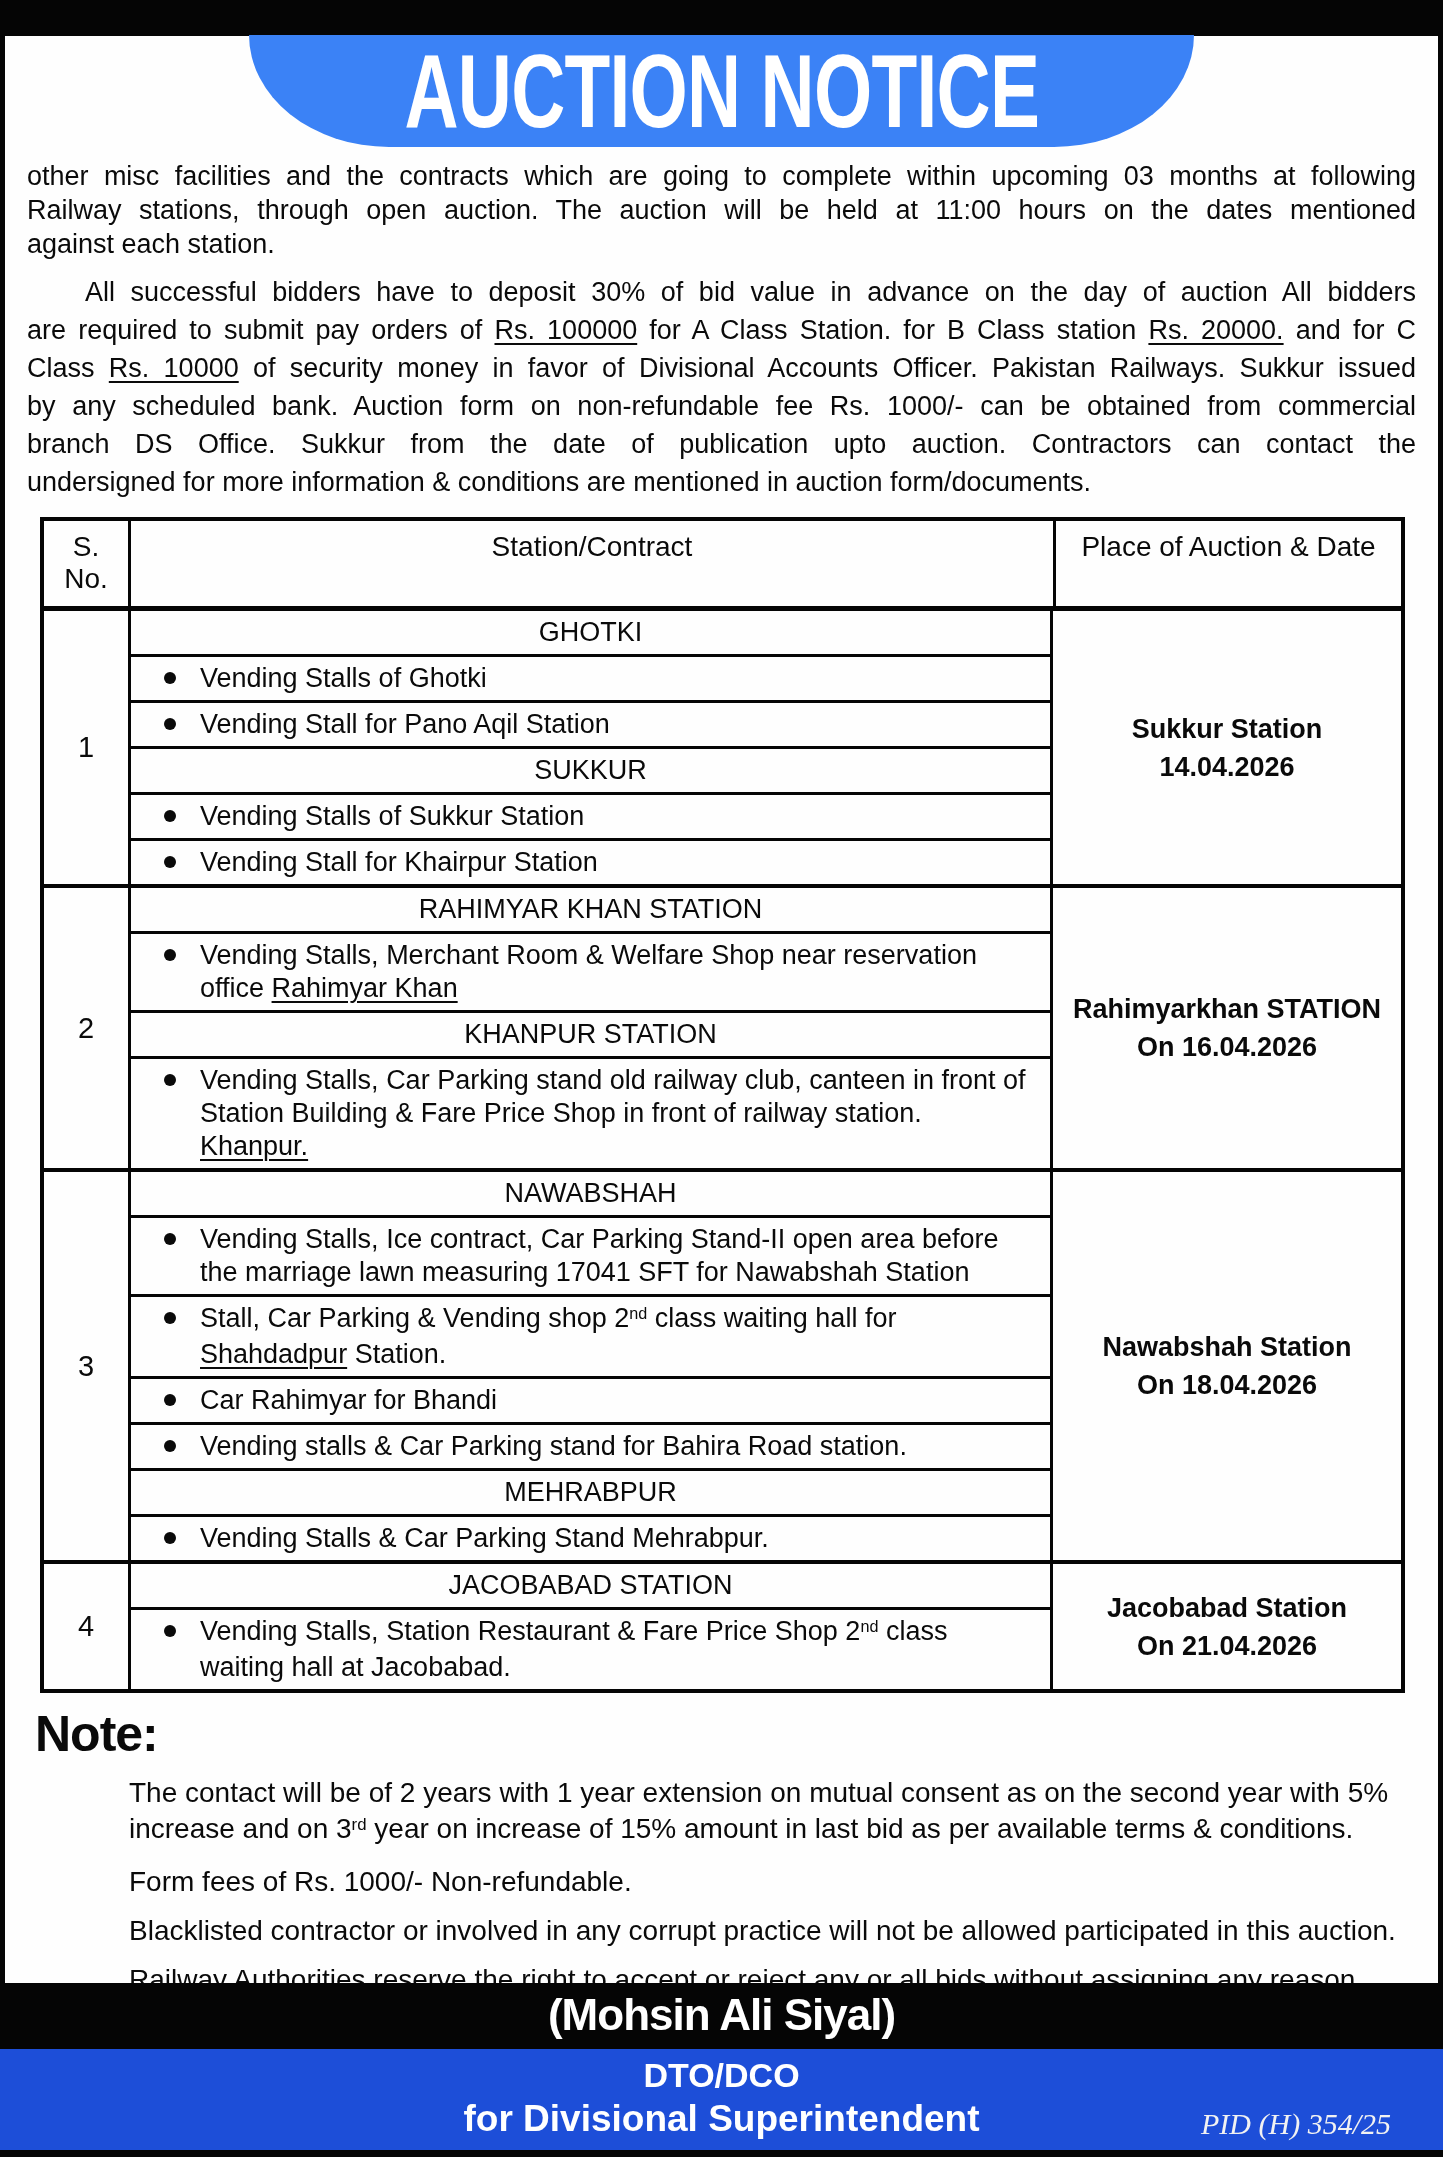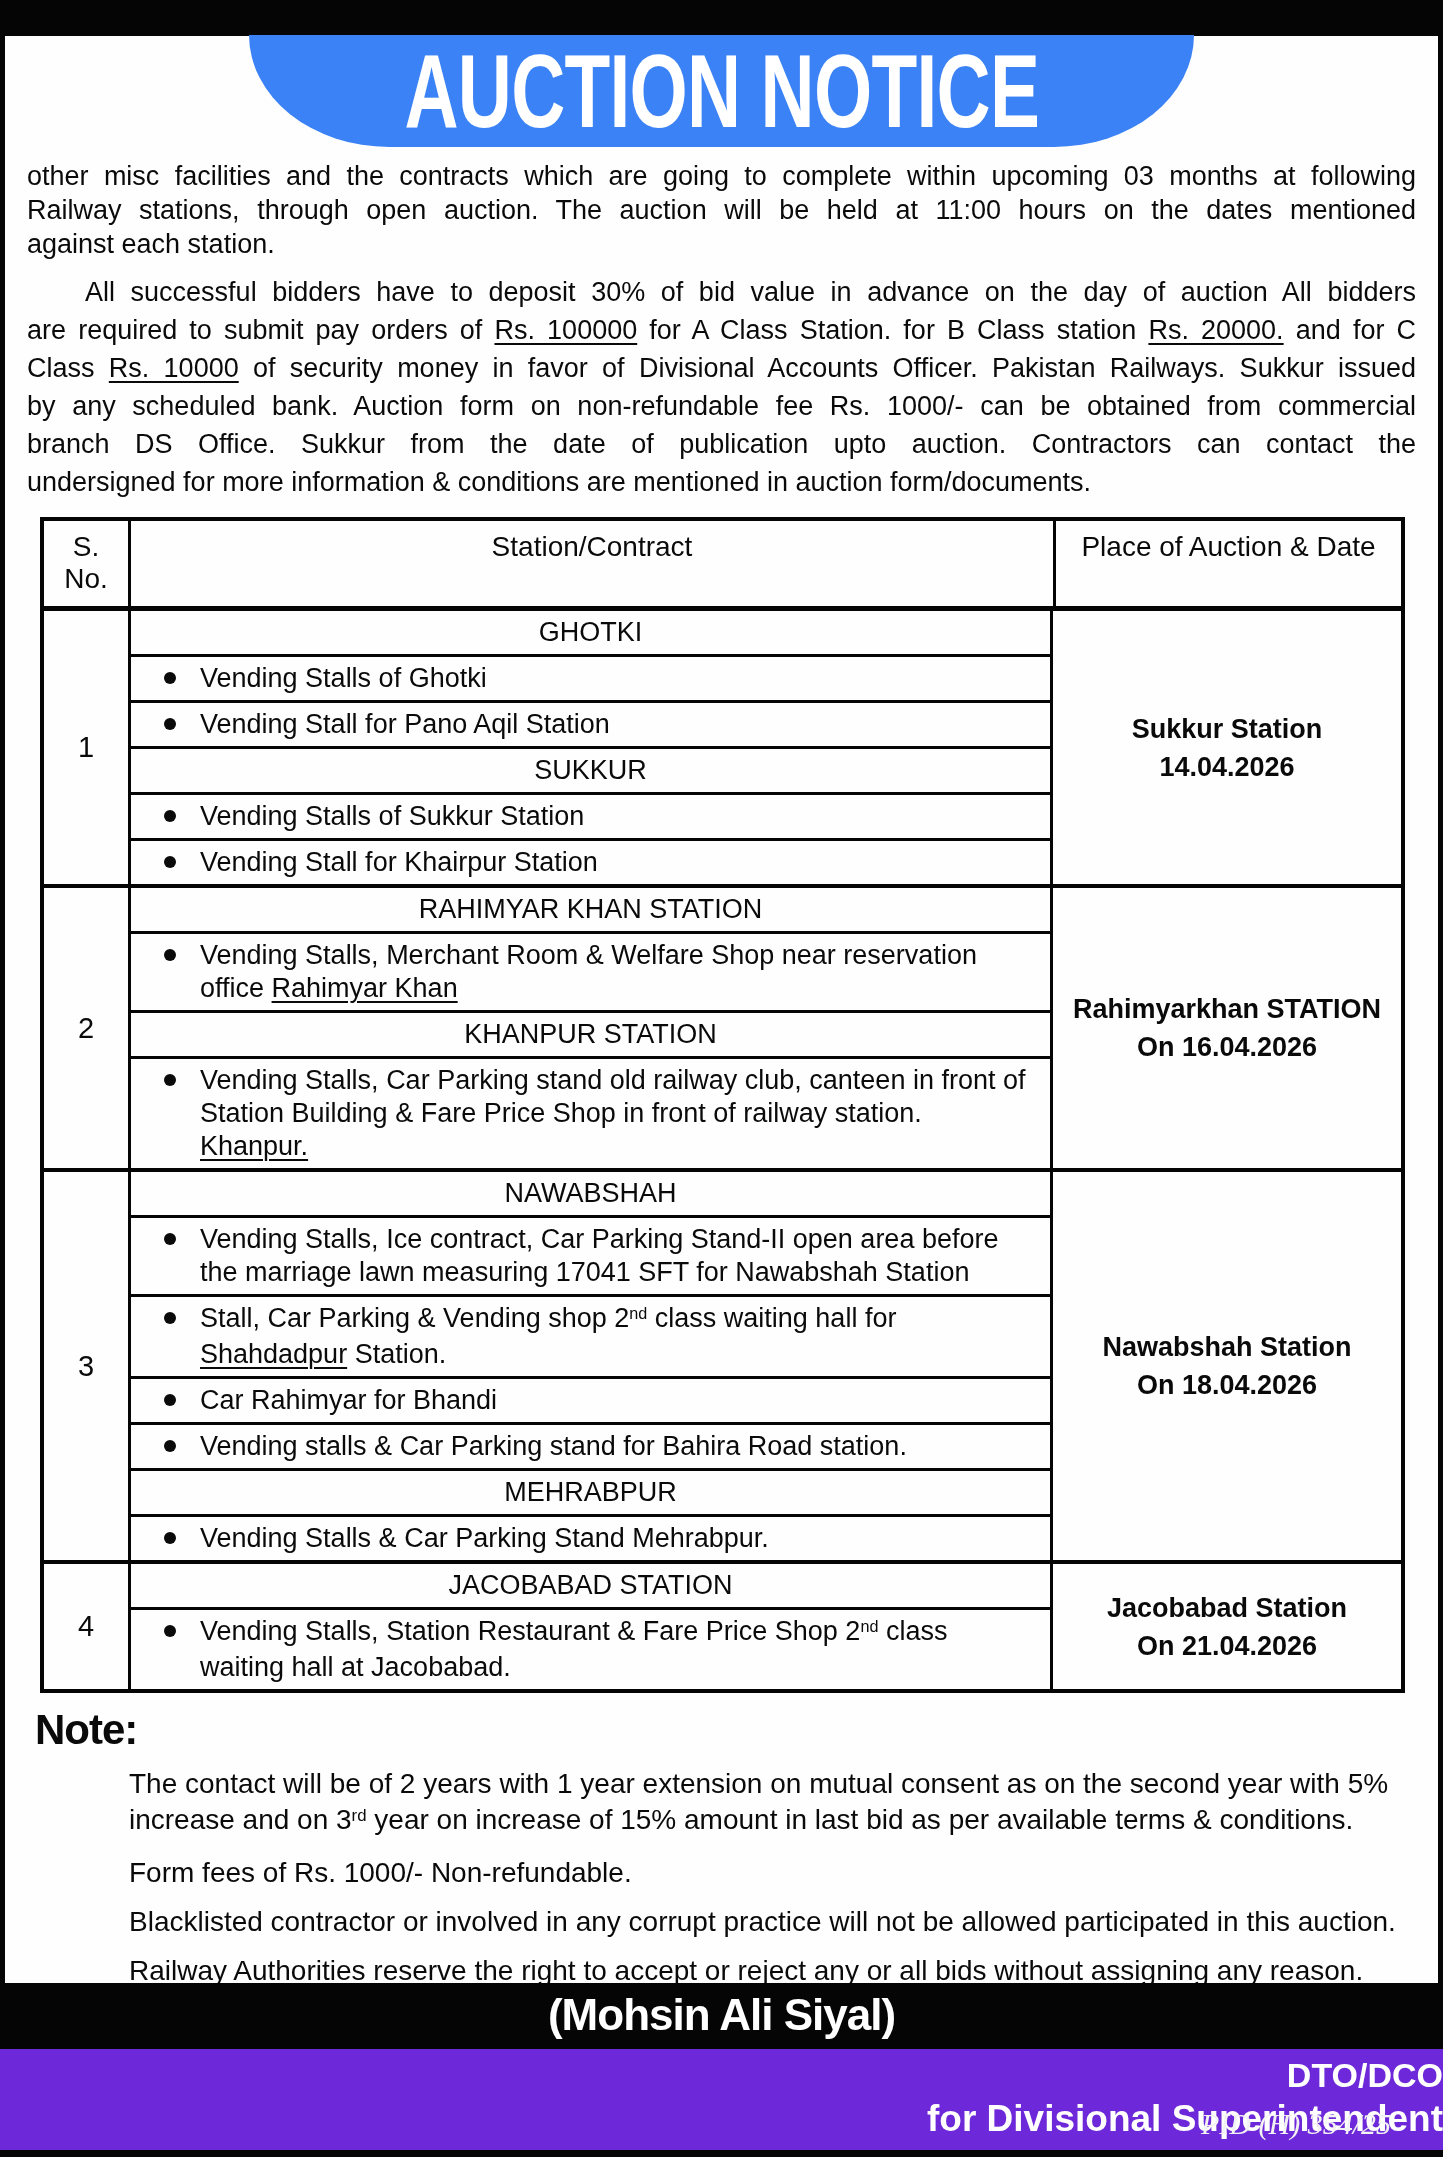--- a/index.html
+++ b/index.html
@@ -47,21 +47,21 @@
     font-weight:bold; font-size:27px; line-height:38px; text-align:center; padding:6px 10px; }
   .item { font-size:27px; line-height:33px; padding:3px 0; }
   .item + .item { border-top:3px solid #050505; }
   .item.station { text-align:center; padding:5px 10px; }
   .item.bullet { display:flex; align-items:flex-start; padding:5px 0; }
   .bullet-marker { flex:0 0 36px; margin-left:33px; display:flex; justify-content:flex-start; padding-top:10px; }
   .dot { width:12px; height:12px; border-radius:50%; background:#0a0a0a; }
   .bullet-text { flex:1 1 auto; padding-right:18px; }
   
   .note-section { margin:14px 28px 0 30px; flex:0 0 auto; }
-  .note-heading { font-size:42px; font-weight:bold; letter-spacing:-1px; line-height:1.1; }
+  .note-heading { font-size:50px; font-weight:bold; letter-spacing:-1px; line-height:1.1; }
   .note-item { display:flex; align-items:flex-start; margin-top:13px; font-size:28px; line-height:36px; }
   .note-marker { flex:0 0 42px; margin-left:52px; padding-top:11px; }
   .note-marker .dot { width:13px; height:13px; }
   .note-text { flex:1 1 auto; padding-right:4px; }
   
   .footer-name-bar {
     margin-top:auto; flex:0 0 auto; background:#050505; color:#ffffff; text-align:center;
     padding:7px 0 9px; font-size:44px; font-weight:bold; letter-spacing:-1px;
   }
   .footer-gray-bar {
@@ -254,21 +254,21 @@
           </div>
         </div>
     </div>
 
   </div>
 
   <div class="footer-name-bar" style="background: rgb(5, 5, 5);">
     <span>(Mohsin Ali Siyal)</span>
   </div>
 
-  <div class="footer-gray-bar" style="background: #6d28d9; text-align: right;">
+  <div class="footer-gray-bar" style="background: #1d4ed8;">
     <div class="footer-title">DTO/DCO</div>
     <div class="footer-subtitle">for Divisional Superintendent</div>
     <div class="footer-pid">PID (H) 354/25</div>
   </div>
 
   <div class="bottom-strip" style="background: rgb(5, 5, 5);"></div>
 
 </div>
 
 </body></html>

